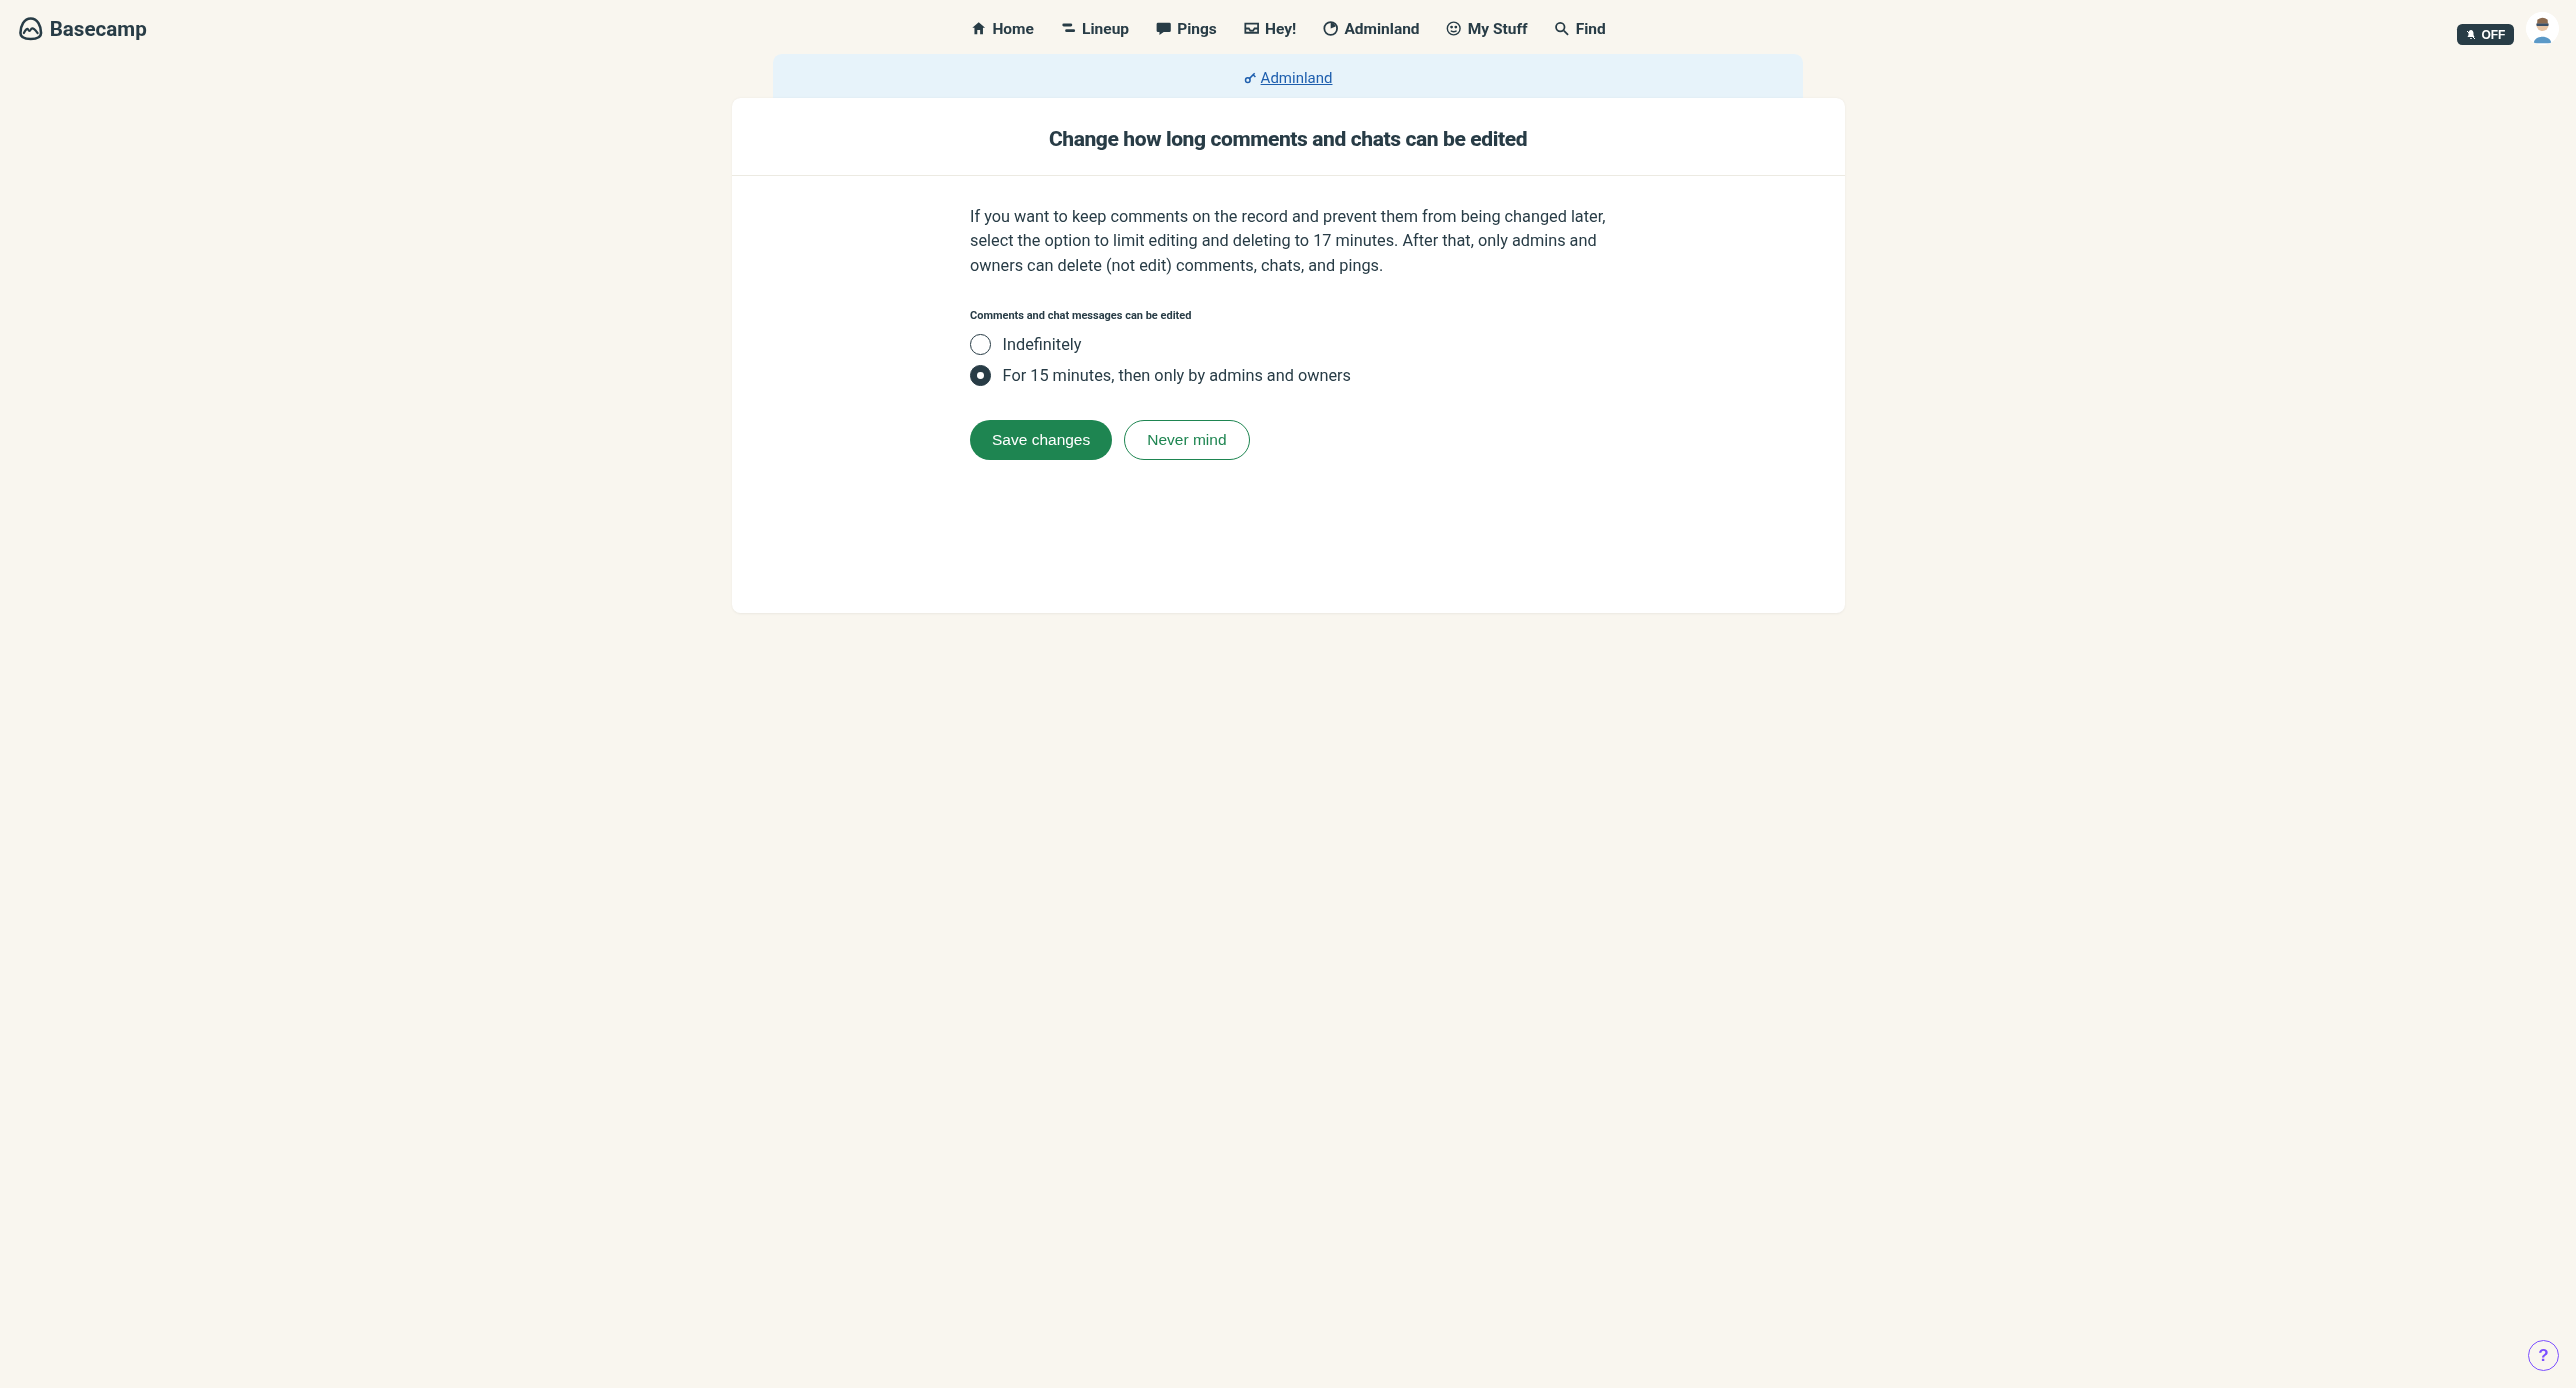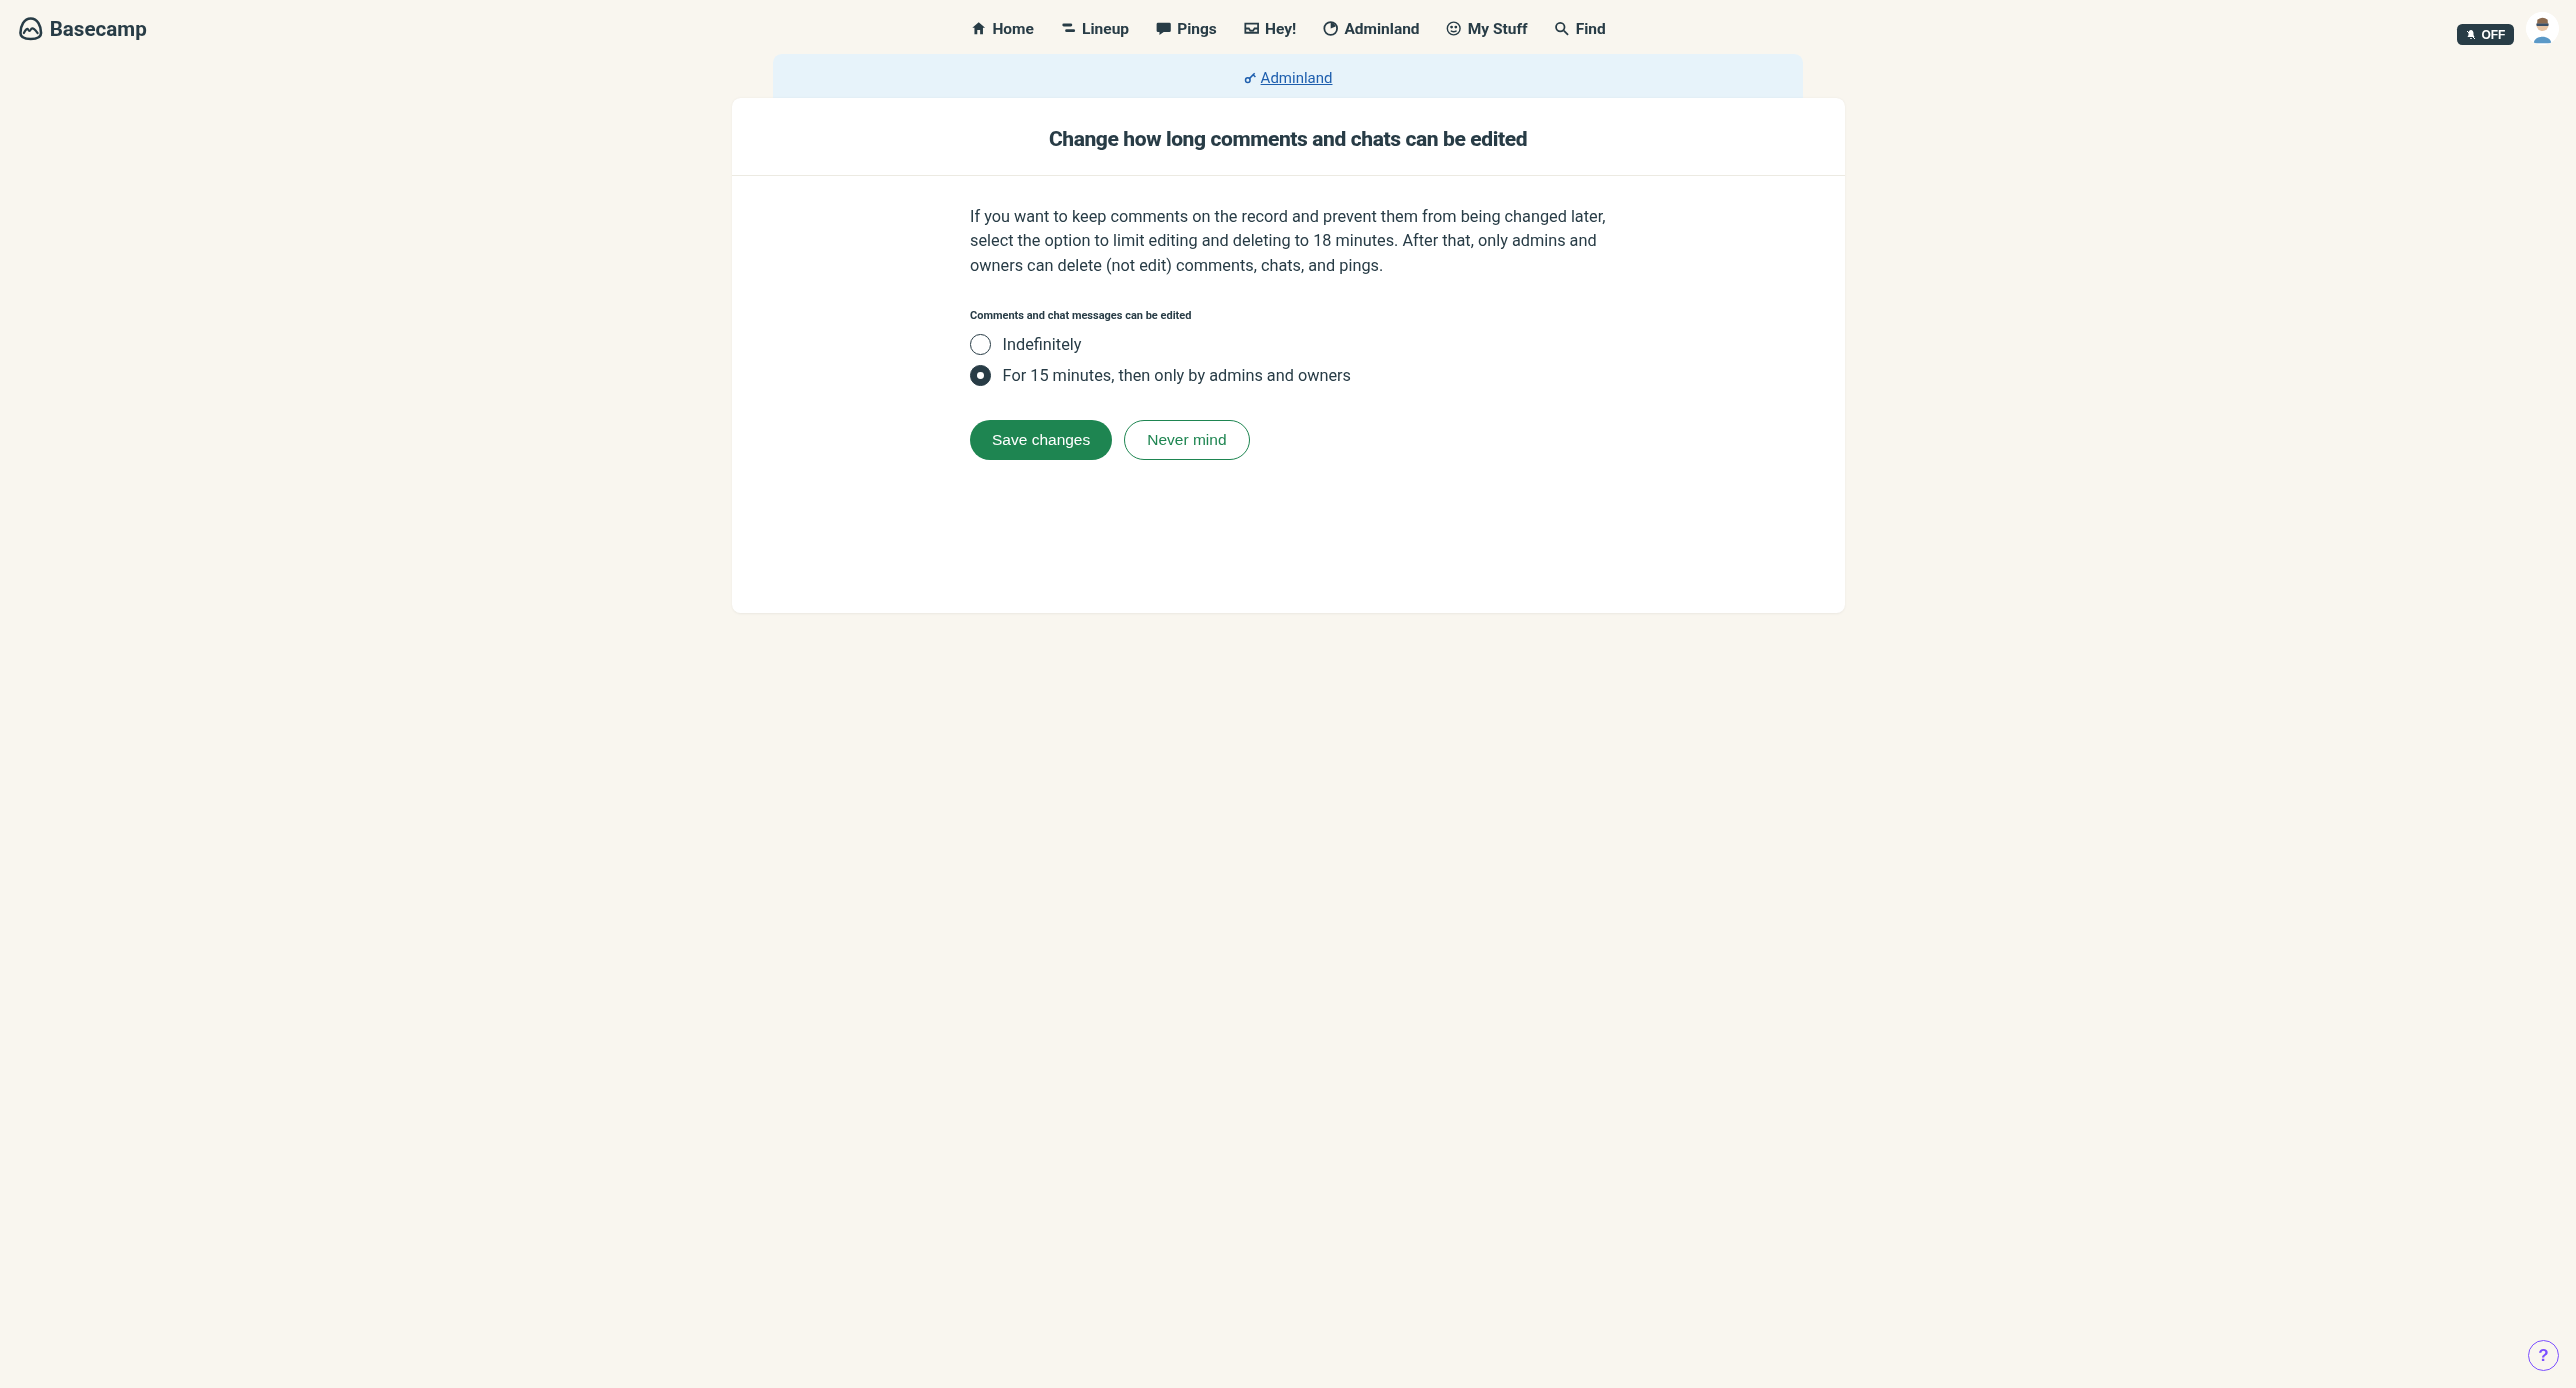--- a/index.html
+++ b/index.html
@@ -324,21 +324,21 @@
     </span>
     <a href="#">Adminland</a>
   </span>
 </div>
 
 <div class="card">
   <div class="card-header">
     <h1>Change how long comments and chats can be edited</h1>
   </div>
   <div class="card-body">
-    <p>If you want to keep comments on the record and prevent them from being changed later, select the option to limit editing and deleting to 18 minutes. After that, only admins and owners can delete (not edit) comments, chats, and pings.</p>
+    <p>If you want to keep comments on the record and prevent them from being changed later, select the option to limit editing and deleting to 17 minutes. After that, only admins and owners can delete (not edit) comments, chats, and pings.</p>
 
     <div class="section-label">Comments and chat messages can be edited</div>
 
     <label class="radio-row">
       <span class="radio-circle"></span>
       <span class="radio-label">Indefinitely</span>
     </label>
 
     <label class="radio-row">
       <span class="radio-circle checked"></span>

